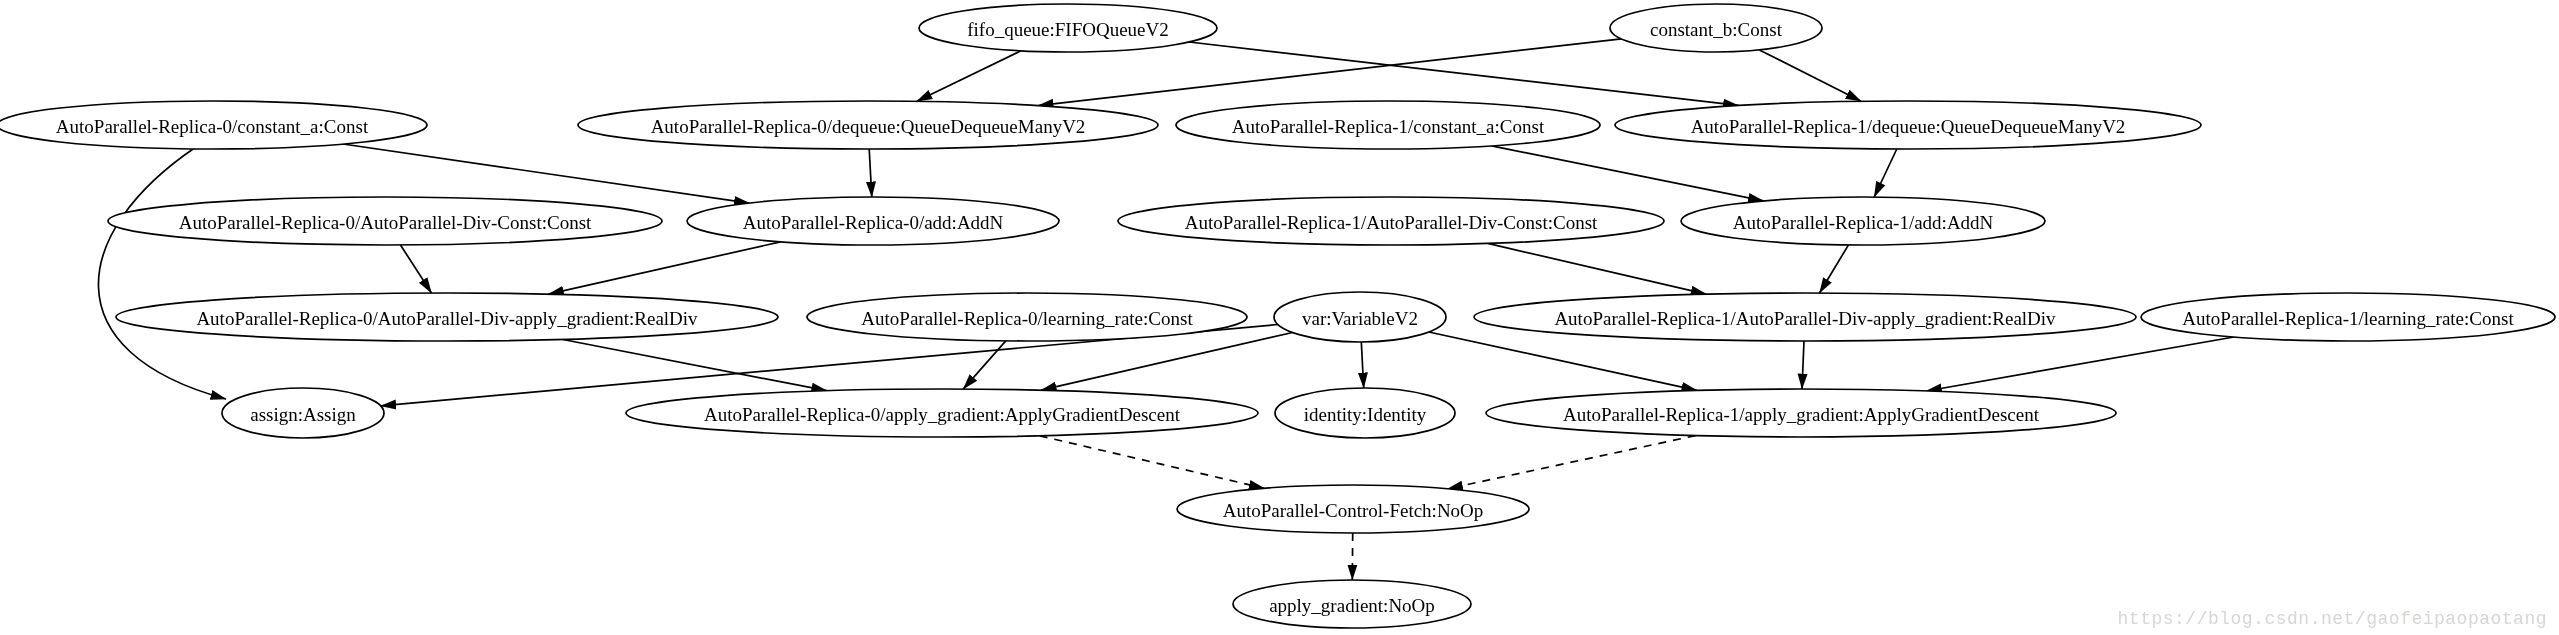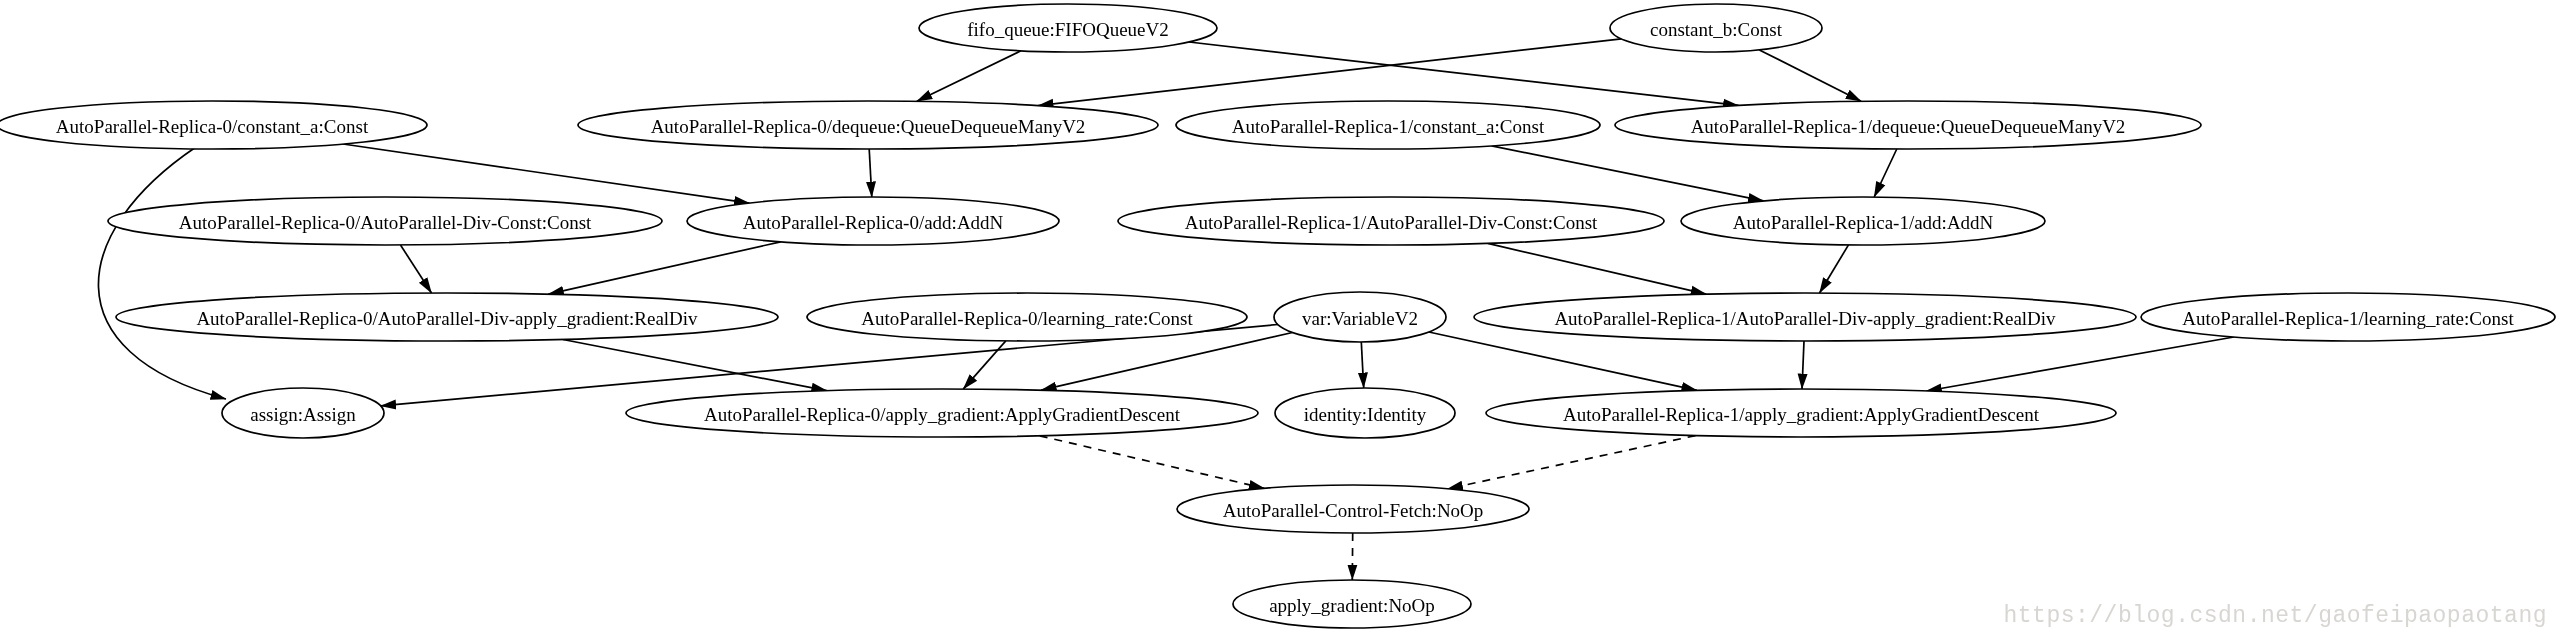--- a/index.html
+++ b/index.html
@@ -5,21 +5,21 @@
   html,body{margin:0;padding:0;background:#ffffff;}
   body{width:2559px;height:635px;overflow:hidden;position:relative;
        font-family:"Liberation Serif", serif;}
   #graph-canvas{position:absolute;left:0;top:0;}
   .node-ellipse{fill:#ffffff;stroke:#000000;stroke-width:1.7;}
   .node-label{fill:#000000;font-family:"Liberation Serif", serif;font-size:19px;
               text-anchor:middle;dominant-baseline:central;}
   .edge{fill:none;stroke:#000000;stroke-width:1.7;}
   .edge.dashed{stroke-dasharray:8 7;}
   #watermark{position:absolute;right:12px;bottom:6px;
-             font-family:"Liberation Mono", monospace;font-size:23px;
+             font-family:"Liberation Mono", monospace;font-size:18px;
              letter-spacing:0.5px;color:#d8d6d2;white-space:nowrap;}
 </style>
 </head>
 <body>
 
 <svg id="graph-canvas" width="2559" height="635" viewBox="0 0 2559 635" xmlns="http://www.w3.org/2000/svg">
   <defs>
     <marker id="arrow" markerUnits="userSpaceOnUse" markerWidth="16" markerHeight="14" refX="13.5" refY="5" orient="auto" viewBox="0 0 14 10">
       <path d="M0,0.6 L14,5 L0,9.4 z" fill="#000000"></path>
     </marker>

